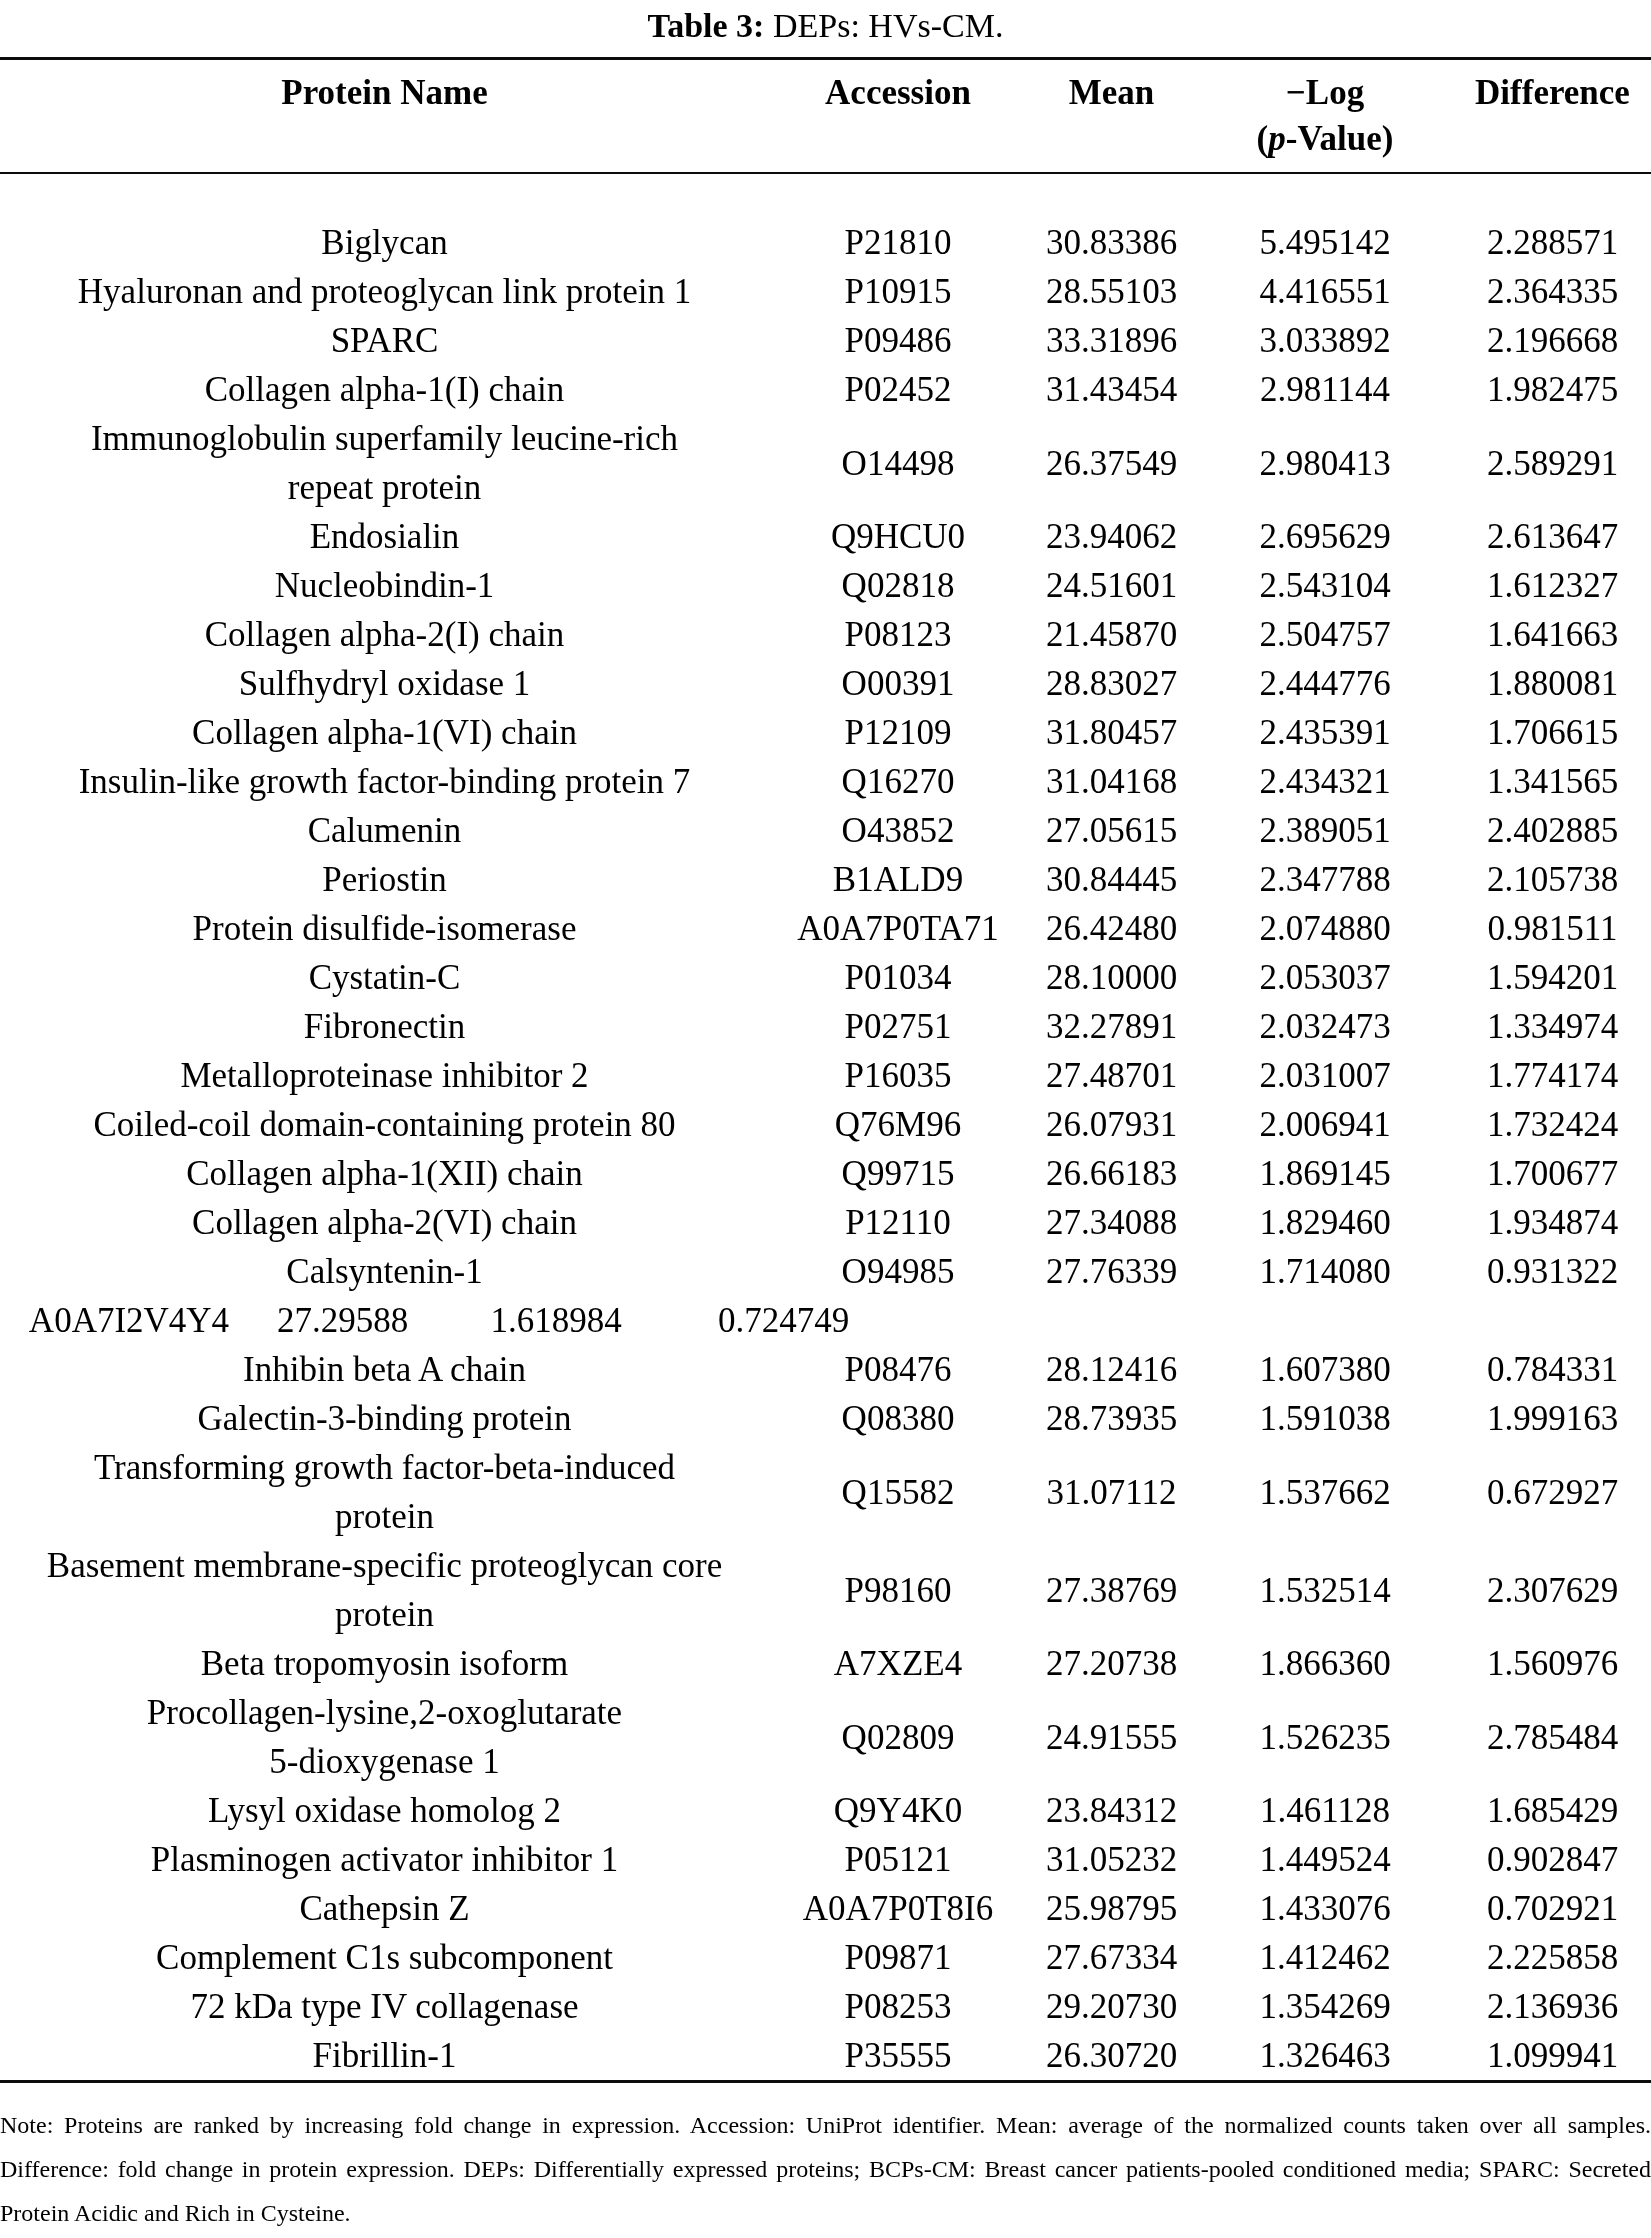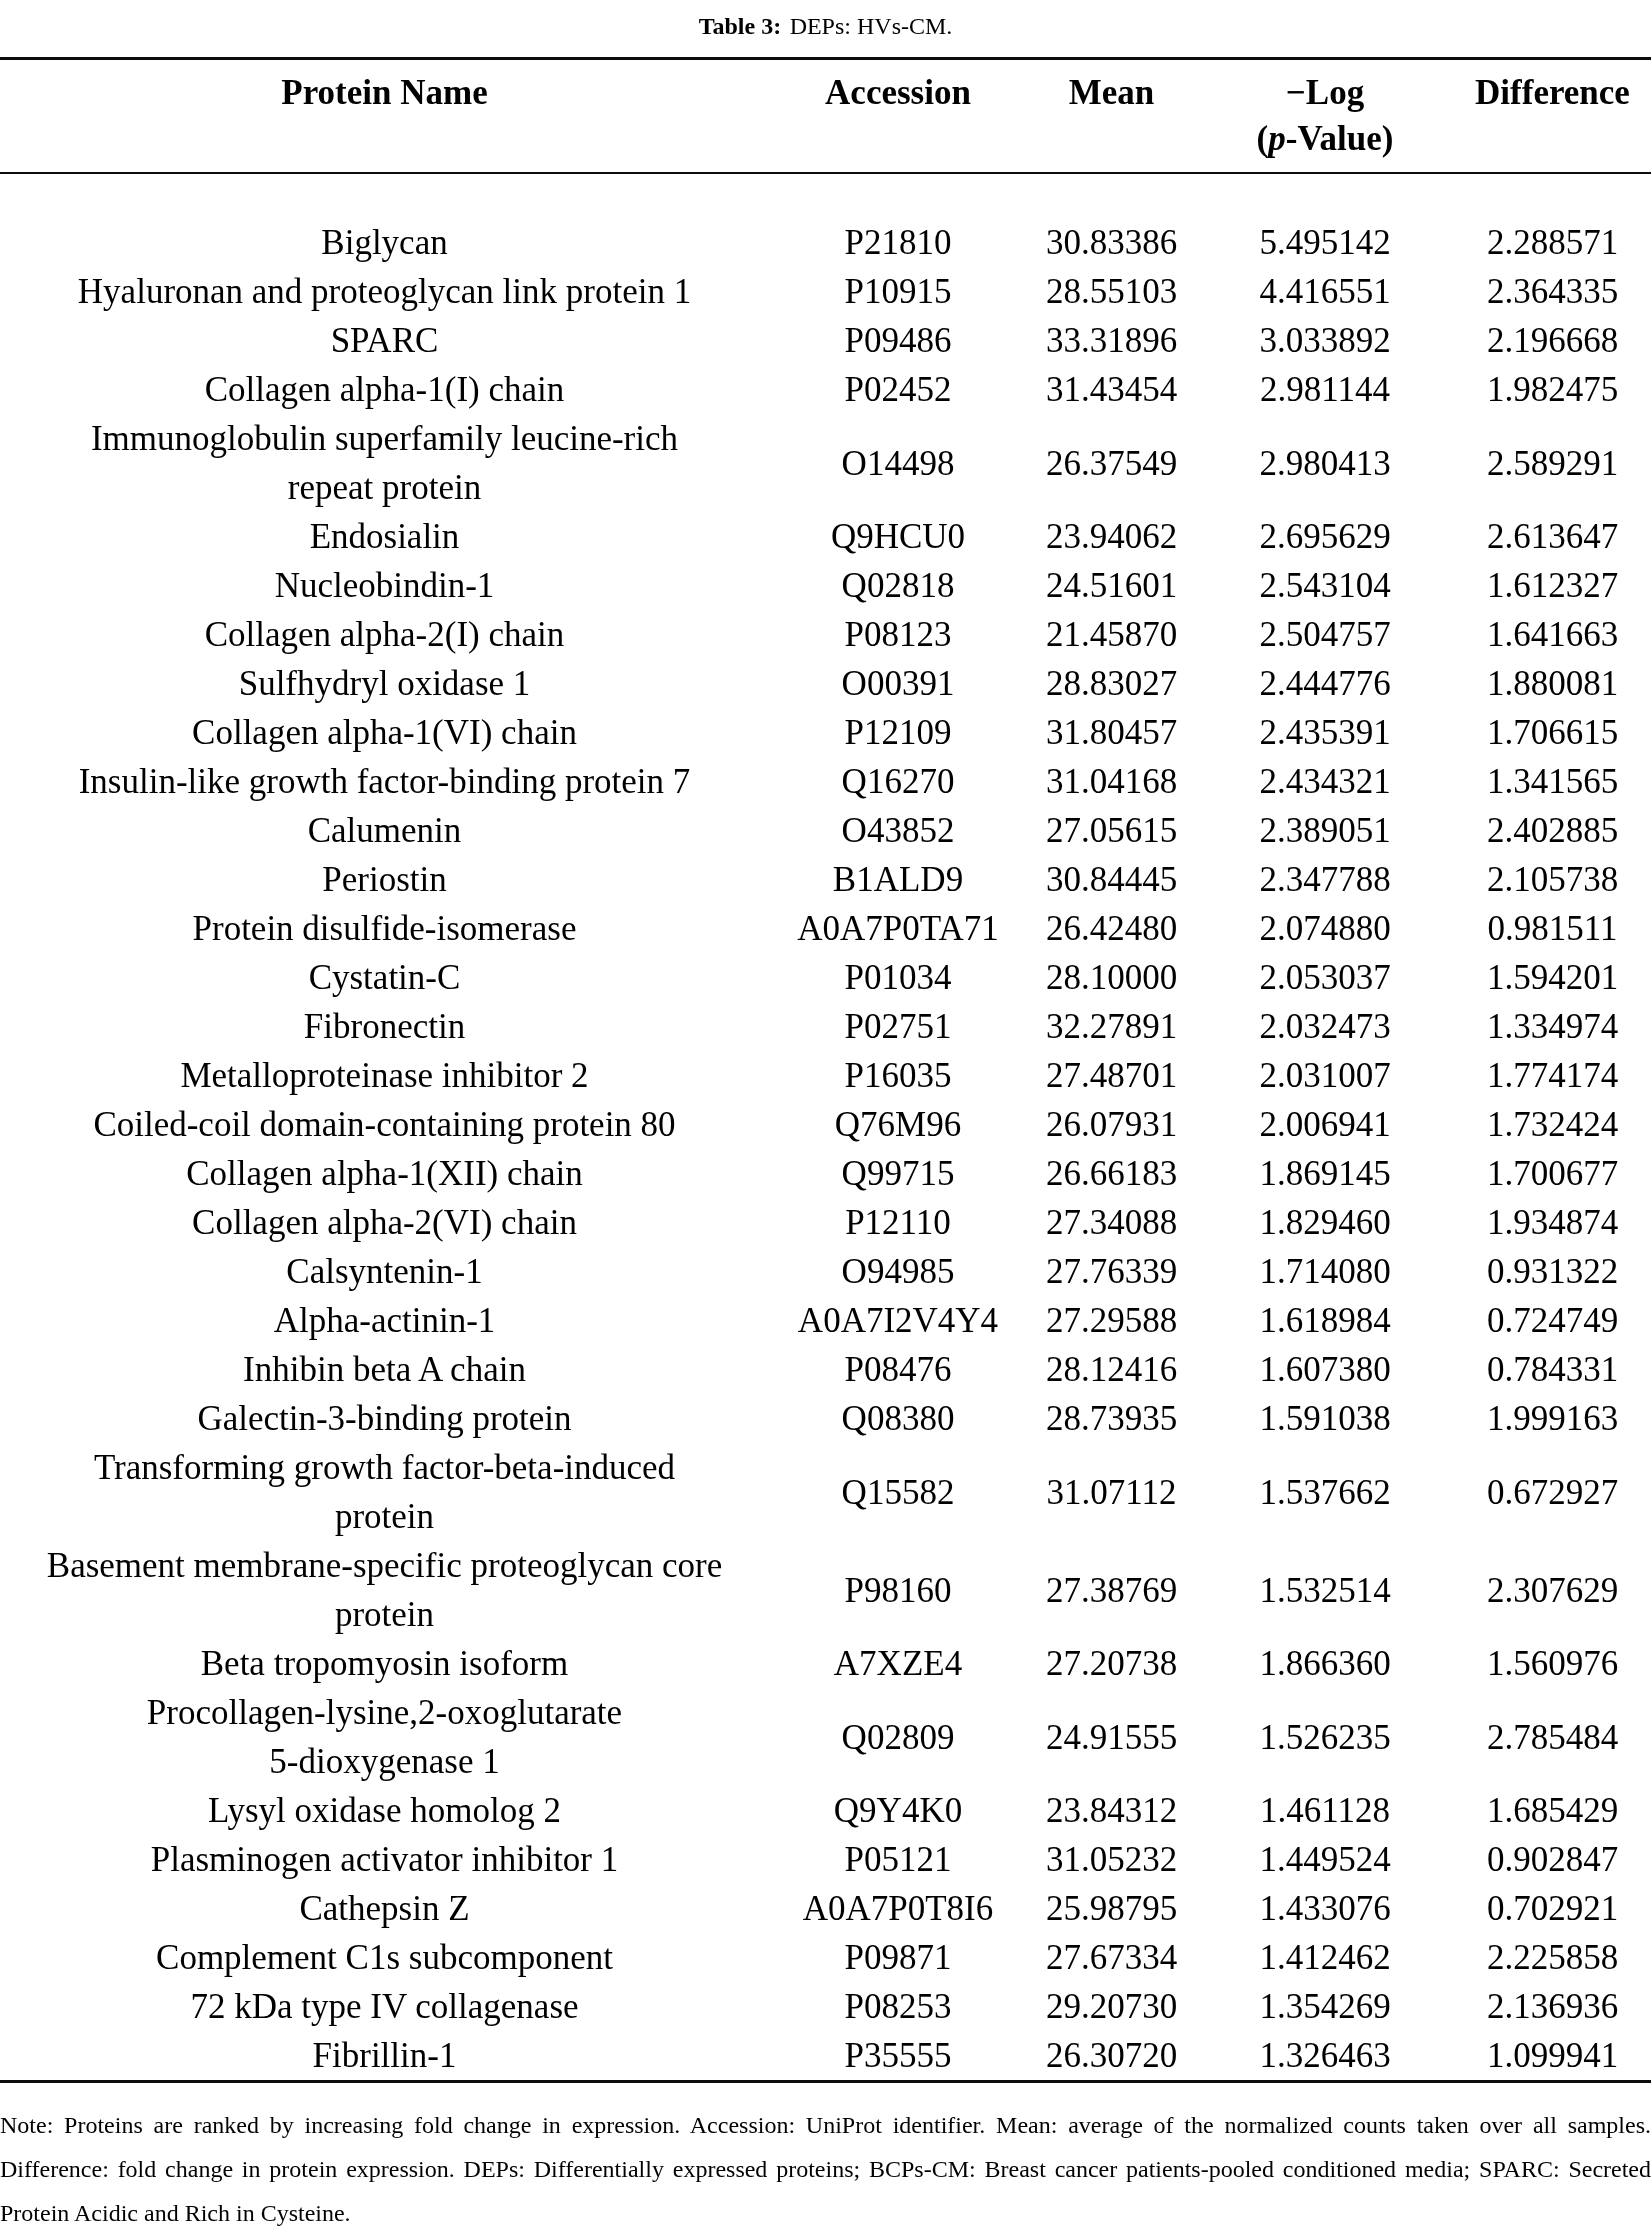--- a/index.html
+++ b/index.html
@@ -10,21 +10,21 @@
     background: #ffffff;
     color: #000000;
     font-family: "Liberation Serif", "DejaVu Serif", serif;
     position: relative;
   }
 
   .caption {
     height: 52px;
     padding-top: 5px;
     text-align: center;
-    font-size: 24px;
+    font-size: 34px;
     line-height: 42px;
   }
   .caption .cap-prefix { font-weight: bold; }
   .caption .cap-rest { margin-left: 8.5px; }
 
   .thead {
     display: flex;
     border-top: 3.4px solid #0c0c0c;
     border-bottom: 2.5px solid #0c0c0c;
     height: 112px;
@@ -227,21 +227,20 @@
       <div class="cell c-diff">1.934874</div>
     </div>
       <div class="trow">
       <div class="cell c-name">Calsyntenin-1</div>
       <div class="cell c-acc">O94985</div>
       <div class="cell c-mean">27.76339</div>
       <div class="cell c-log">1.714080</div>
       <div class="cell c-diff">0.931322</div>
     </div>
       <div class="trow">
-      <div class="cell c-name">Alpha-actinin-1</div>
       <div class="cell c-acc">A0A7I2V4Y4</div>
       <div class="cell c-mean">27.29588</div>
       <div class="cell c-log">1.618984</div>
       <div class="cell c-diff">0.724749</div>
     </div>
       <div class="trow">
       <div class="cell c-name">Inhibin beta A chain</div>
       <div class="cell c-acc">P08476</div>
       <div class="cell c-mean">28.12416</div>
       <div class="cell c-log">1.607380</div>

